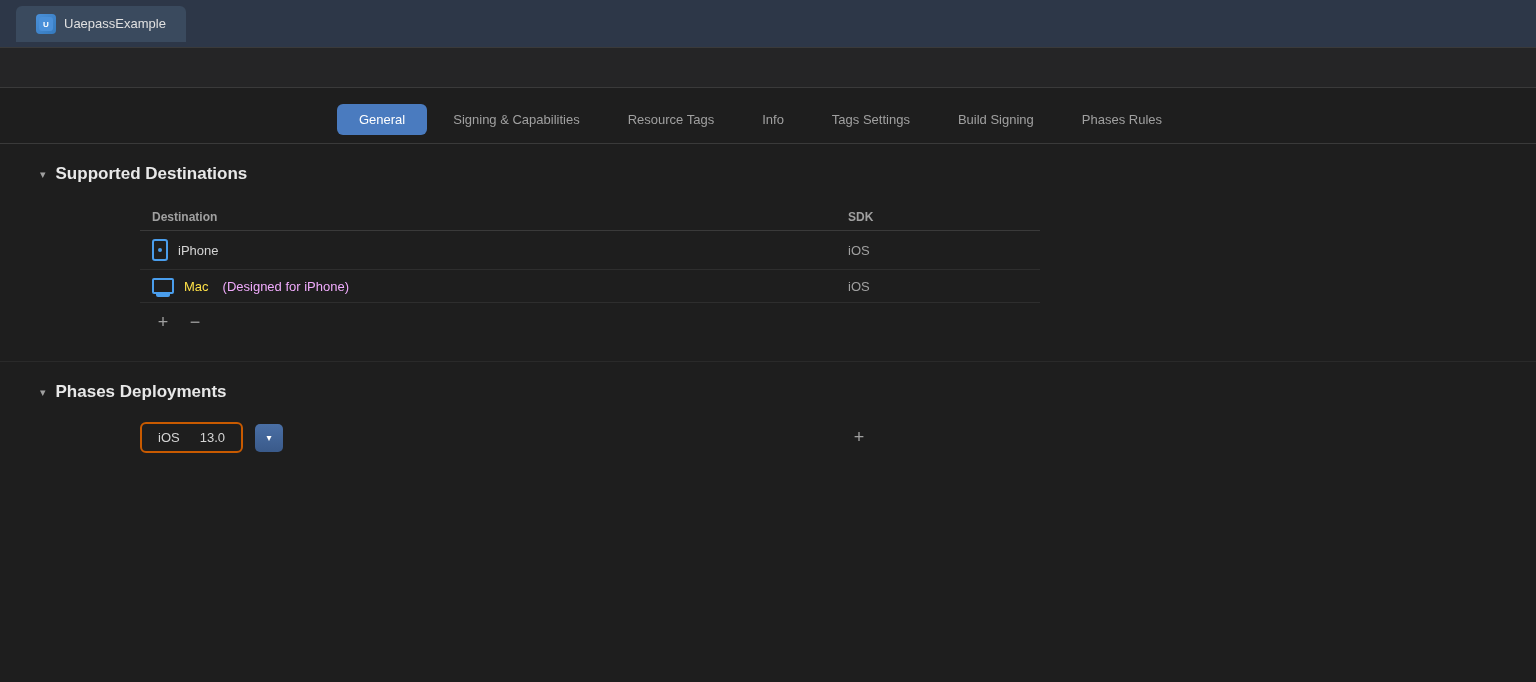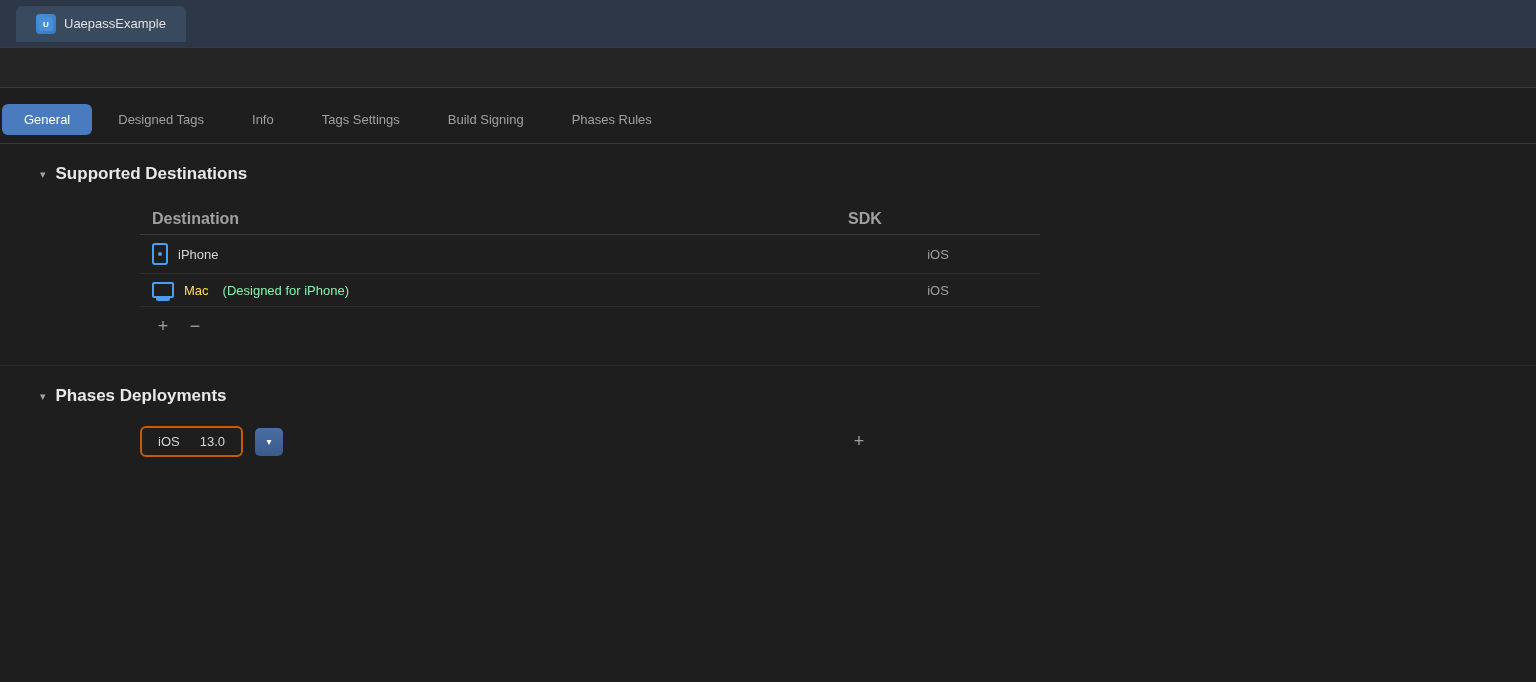--- a/index.html
+++ b/index.html
@@ -52,20 +52,21 @@
       background-color: #252526;
       height: 40px;
       border-bottom: 1px solid #3a3a3a;
     }
 
     
     .tabs-container {
       background-color: #1e1e1e;
       padding: 16px 15px 0 0;
       display: flex;
+      justify-content: center;
       gap: 0;
       border-bottom: 1px solid #3a3a3a;
     }
 
     .tab {
       padding: 8px 22px;
       font-size: 13px;
       color: #a0a0a0;
       cursor: pointer;
       border-radius: 6px;
@@ -120,33 +121,32 @@
     }
 
     .table-header {
       display: grid;
       grid-template-columns: 1fr 180px;
       padding: 6px 12px;
       border-bottom: 1px solid #3a3a3a;
     }
 
     .table-header-cell {
-      font-size: 16px;
+      font-size: 12px;
       font-weight: 600;
       color: #a0a0a0;
       text-transform: none;
     }
 
     .table-row {
       display: grid;
       grid-template-columns: 1fr 180px;
       padding: 8px 12px;
       border-bottom: 1px solid #2e2e2e;
       align-items: center;
-      text-align: center;
     }
 
     .destination-cell {
       display: flex;
       align-items: center;
       gap: 10px;
       font-size: 13px;
       color: #d4d4d4;
     }
 
@@ -195,21 +195,21 @@
       height: 3px;
       background: #4a9eed;
       border-radius: 0 0 2px 2px;
     }
 
     .mac-label {
       color: #fde047;
     }
 
     .mac-sublabel {
-      color: #86efac;
+      color: #f0abfc;
       margin-left: 4px;
     }
 
     
     .table-actions {
       display: flex;
       gap: 10px;
       padding: 8px 12px;
     }
 
@@ -308,21 +308,22 @@
       </svg>
     </div>
     <span>UaepassExample</span>
   </div>
 </div>
 
 <div class="toolbar"></div>
 
 <div class="tabs-container">
   <div class="tab active">General</div>
-  <div class="tab">Designed Tags</div>
+  <div class="tab">Signing &amp; Capabilities</div>
+  <div class="tab">Resource Tags</div>
   <div class="tab">Info</div>
   <div class="tab">Tags Settings</div>
   <div class="tab">Build Signing</div>
   <div class="tab">Phases Rules</div>
 </div>
 
 <div class="main-content">
 
   <div class="section">
     <div class="section-header">

